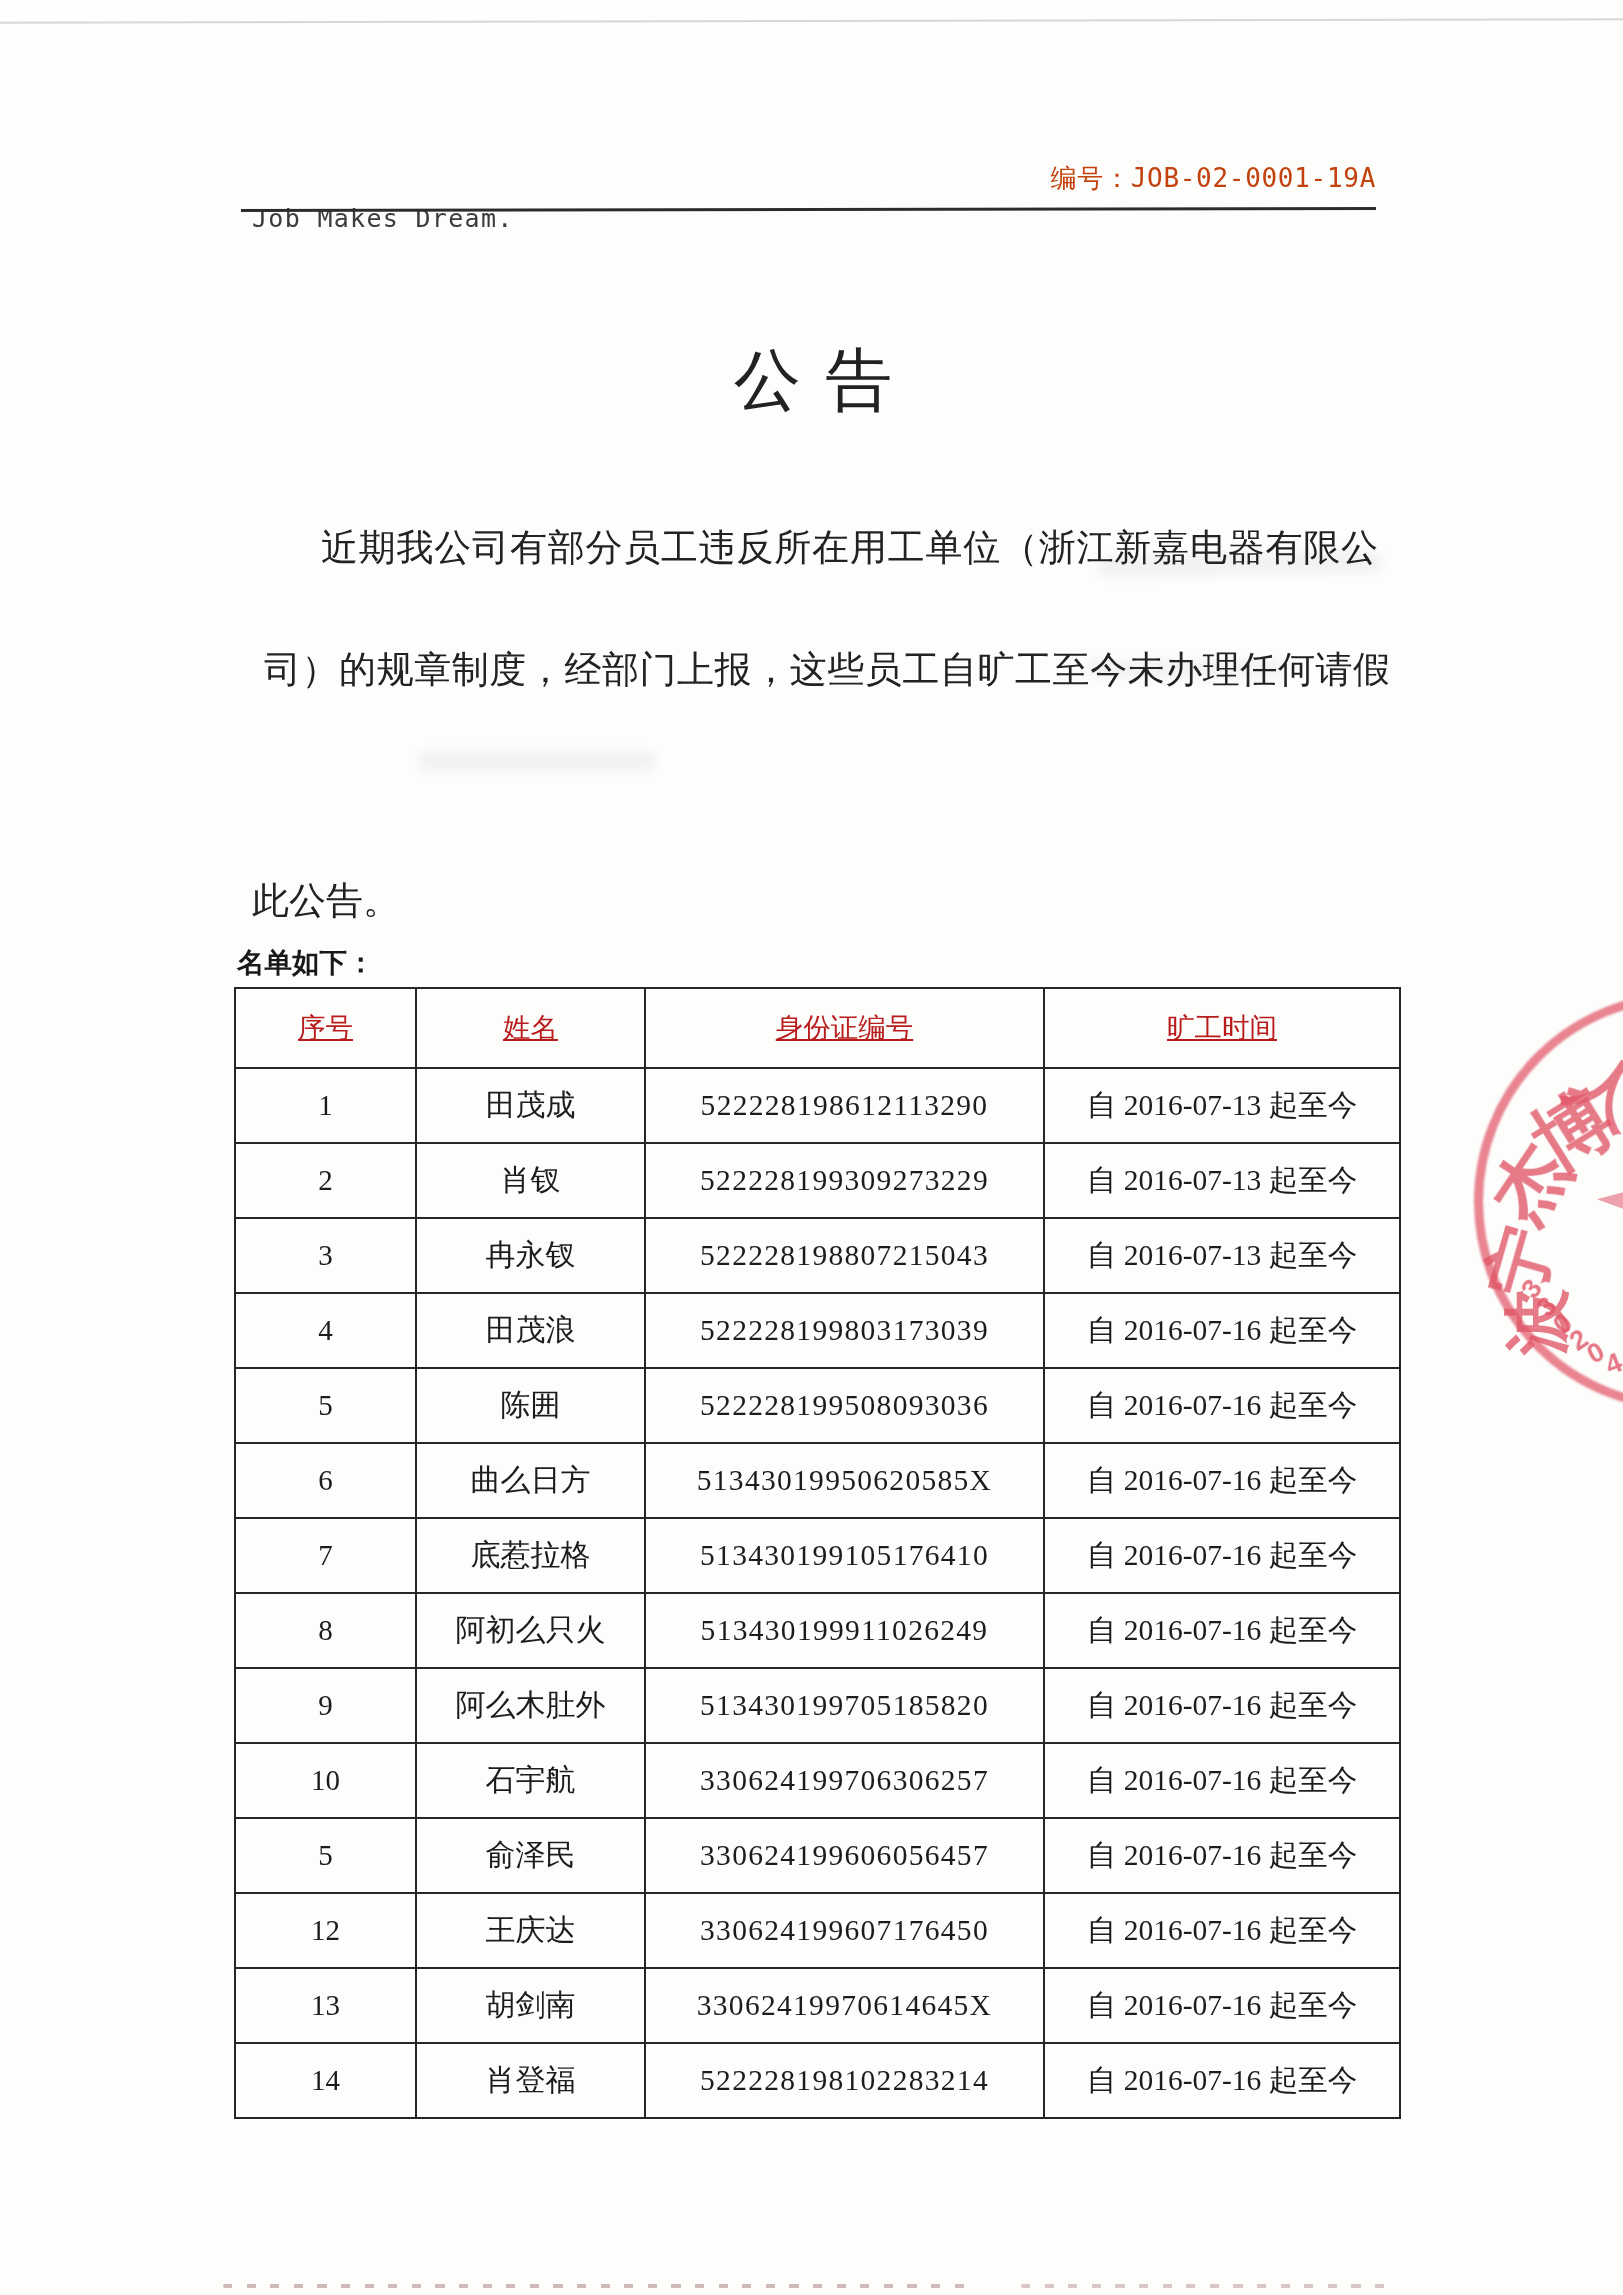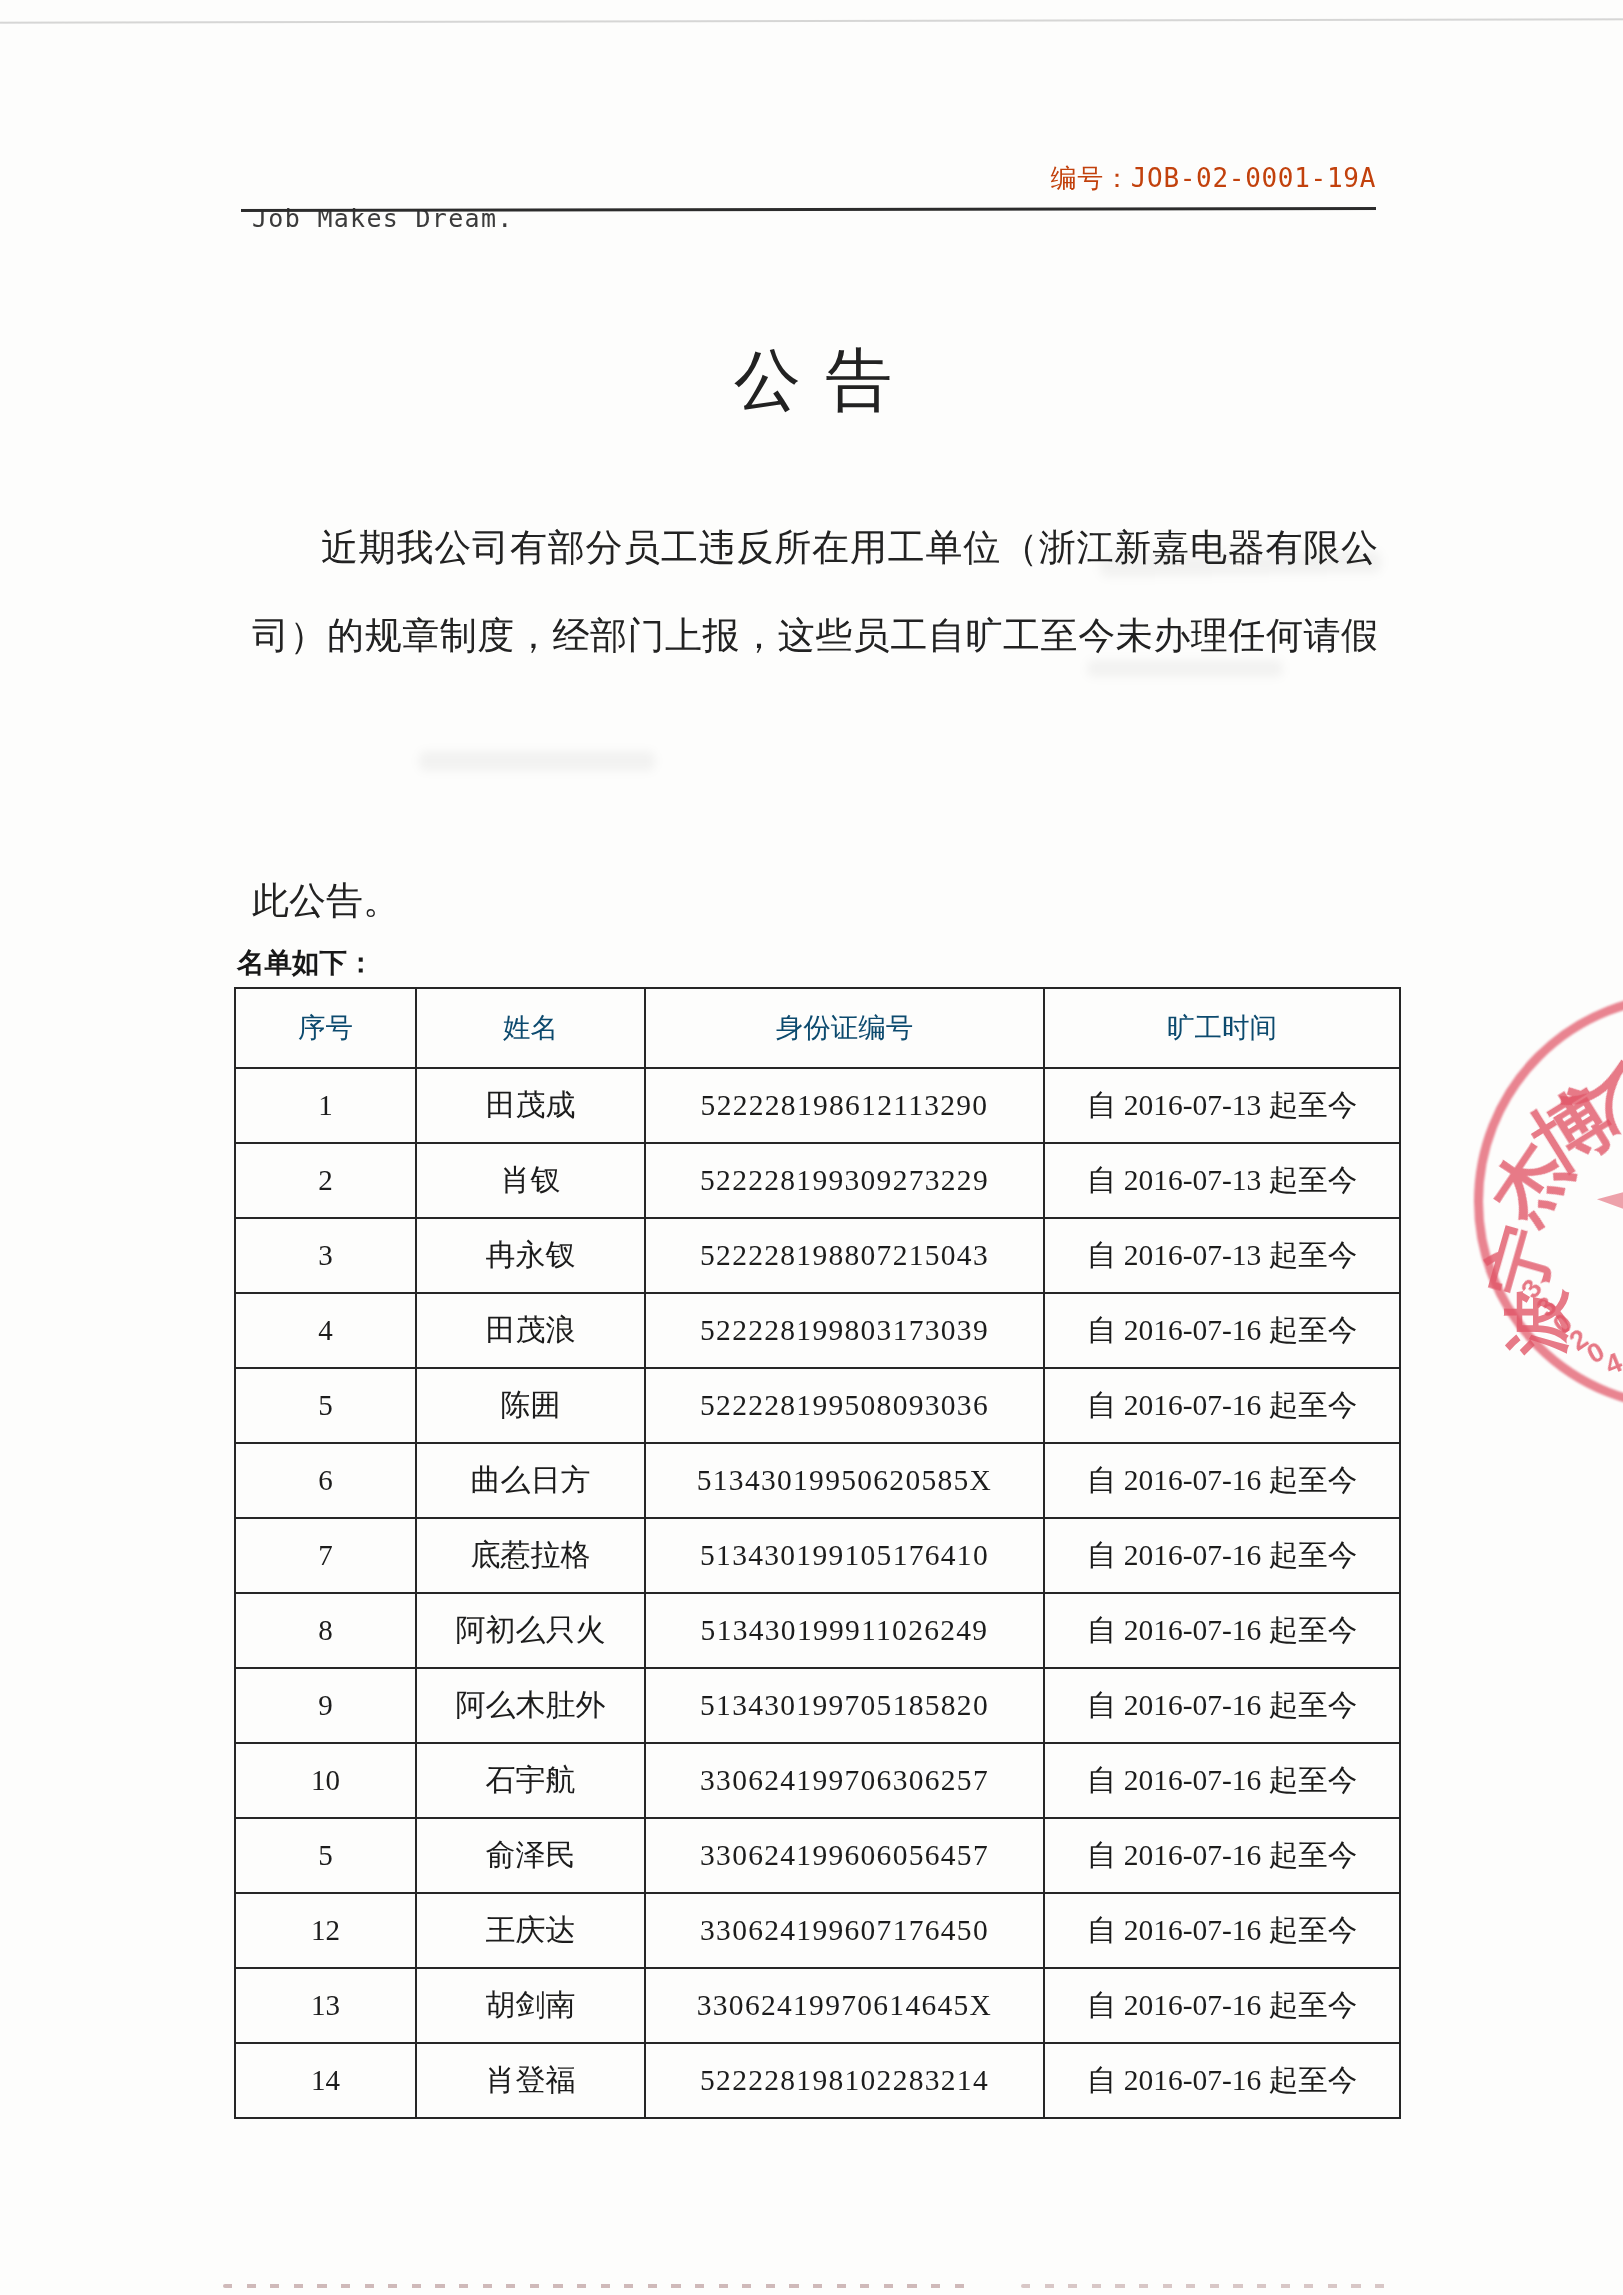--- a/index.html
+++ b/index.html
@@ -52,40 +52,40 @@
 
   
   .para-line{
     position:absolute;left:252px;width:1126px;height:49px;
     font-size:37px;line-height:46px;color:#222;
     text-align:justify;text-align-last:justify;white-space:nowrap;
     filter:blur(0.2px);
   }
   .para-line.indent{text-indent:69px;}
   .para-line.last{text-align:left;text-align-last:left;}
-  .pl0{top:525px;}.pl1{top:613px;}.pl2{top:702px;}.pl3{top:790px;}.pl4{top:878px;}
+  .pl0{top:525px;}.pl1{top:647px;margin-left:12px;}.pl2{top:702px;}.pl3{top:790px;}.pl4{top:878px;}
 
   .list-label{
     position:absolute;left:237px;top:945px;
     font-family:Liberation Serif, serif;
     font-size:27.5px;font-weight:700;color:#181818;filter:blur(0.2px);
   }
 
   
   .roster{
     position:absolute;left:234px;top:987px;
     border-collapse:collapse;table-layout:fixed;width:1164px;
     filter:blur(0.2px);
   }
   .roster th,.roster td{
     border:2px solid #262626;text-align:center;vertical-align:middle;
     padding:0;overflow:hidden;
   }
   .roster{border:2.6px solid #1e1e1e;}
-  .roster th{height:78px;font-size:27.5px;font-weight:400;color:#0c4a6e;}
+  .roster th{height:78px;font-size:27.5px;font-weight:400;color:#b91c1c;text-decoration:underline;}
   .roster td{height:73px;font-size:29.5px;color:#1c1c1c;}
   .roster td:nth-child(1){font-size:29px;}
   .roster td:nth-child(2){font-size:30px;}
   .roster td:nth-child(3){letter-spacing:1.3px;}
 
   
   .stamp-wrap{position:absolute;left:0;top:0;width:1623px;height:2295px;pointer-events:none;}
   .stamp-circle{
     position:absolute;left:1474px;top:992px;width:401px;height:401px;
     border:9.2px solid rgba(224,85,102,.72);border-radius:50%;

